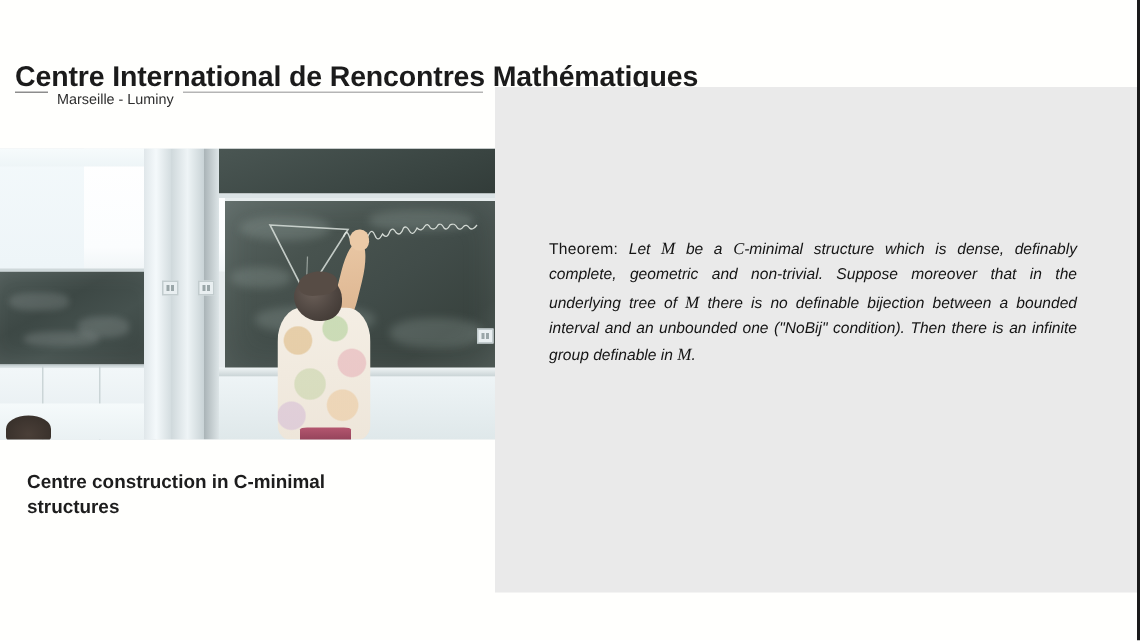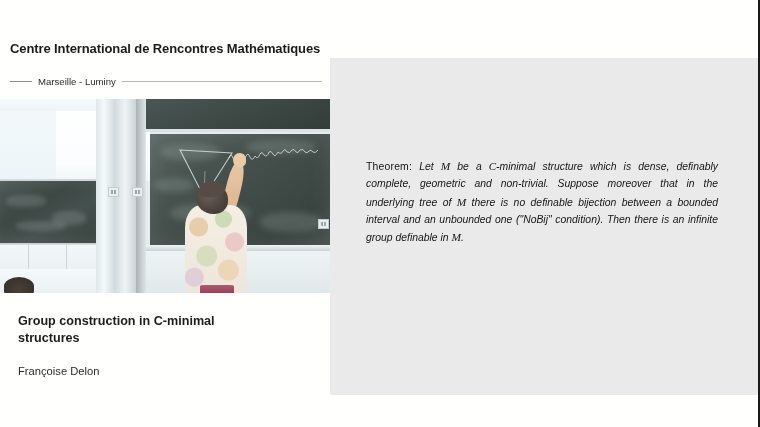--- a/index.html
+++ b/index.html
@@ -22,33 +22,33 @@
   #header {
     position: absolute;
     left: 0; top: 0;
     width: 330px;
     height: 86px;
   }
   .org-title {
     position: absolute;
     left: 10px;
     top: 41px;
-    font-size: 13px;
+    font-size: 19px;
     font-weight: bold;
     color: #1b1b1b;
     letter-spacing: -0.1px;
     white-space: nowrap;
   }
   .sub-row {
     position: absolute;
     left: 10px;
-    top: 76px;
+    top: 61px;
     width: 312px;
     display: flex;
-    align-items: center;
+    align-items: flex-start;
     gap: 6px;
   }
   .rule-short {
     width: 22px;
     height: 1px;
     background: #8d8d8d;
     flex: 0 0 auto;
   }
   .sub-title {
     font-size: 9.6px;
@@ -390,22 +390,21 @@
     <div class="vid-layer person-arm"></div>
     <div class="vid-layer person-hand"></div>
     <div class="vid-layer person-body"></div>
     <div class="vid-layer person-head"></div>
     <div class="vid-layer person-hair2"></div>
     <div class="vid-layer person-skirt"></div>
     <div class="vid-layer head-fg"></div>
   </div>
 
   <div id="slide-title">
-    <div class="talk-title">Group construction in C-minimal structures</div>
-    <div class="speaker">Françoise Delon</div>
+    <div class="talk-title">Centre construction in C-minimal structures</div>
   </div>
 
 
   <div id="panel">
     <div id="theorem"><span class="lead">Theorem:</span><span> Let </span><span class="mathcal">M</span><span> be a </span><span class="mathC">C</span><span>-minimal structure which is dense, definably complete, geometric and non-trivial. Suppose moreover that in the underlying tree of </span><span class="mathcal">M</span><span> there is no definable bijection between a bounded interval and an unbounded one ("NoBij" condition). Then there is an infinite group definable in </span><span class="mathcal">M</span><span>.</span></div>
   </div>
 
 </div>
 
 </body></html>

